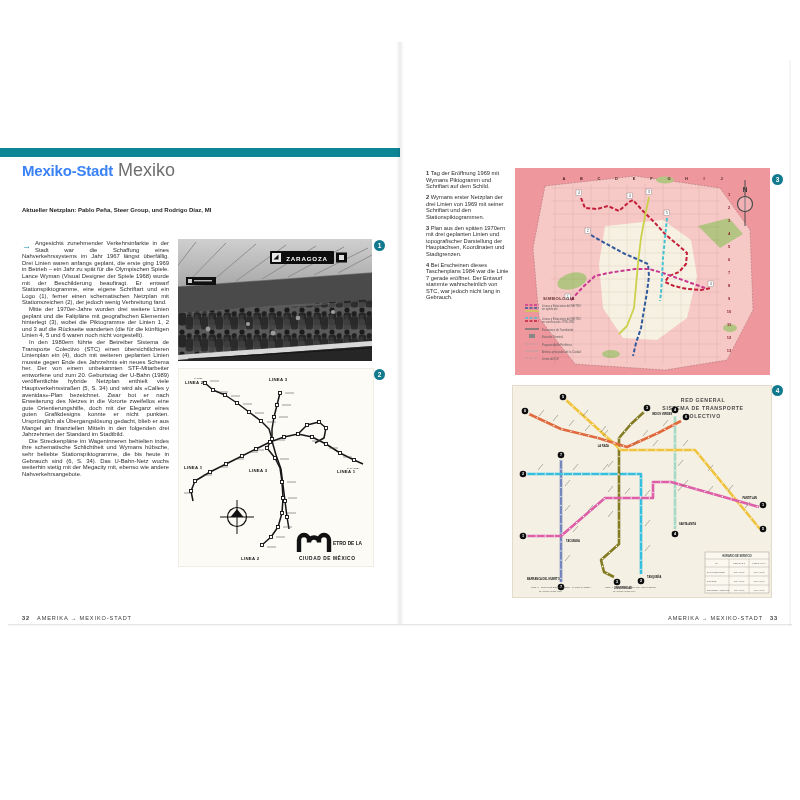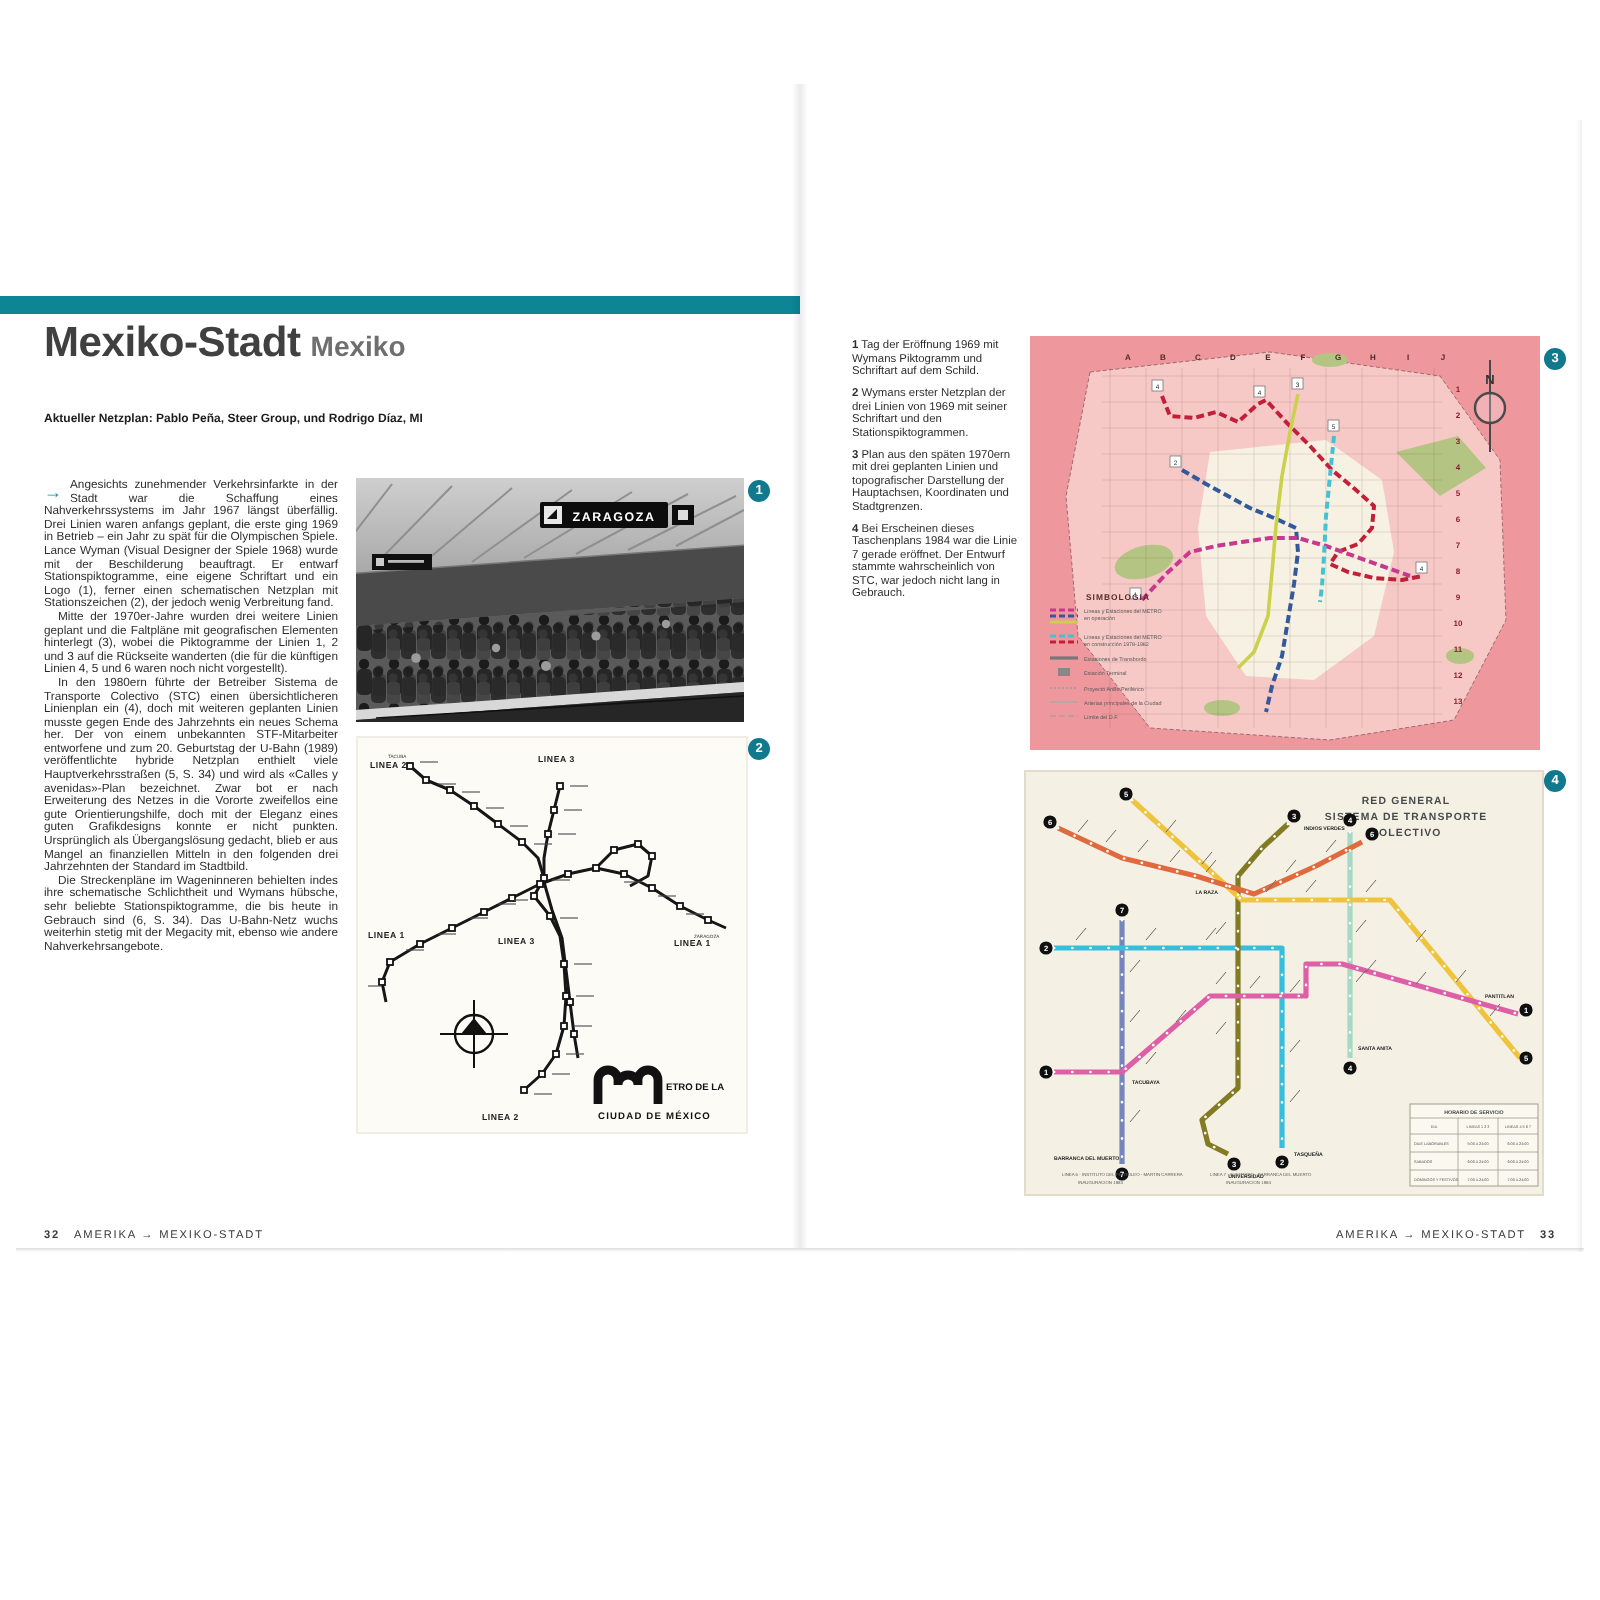--- a/index.html
+++ b/index.html
@@ -1,22 +1,22 @@
 <!DOCTYPE html>
 <html><head>
 <meta charset="utf-8">
 <style>
   html,body{margin:0;padding:0}
   body{width:800px;height:800px;position:relative;background:#ffffff;
        font-family:"Liberation Sans",sans-serif;color:#222;overflow:hidden}
   .abs{position:absolute}
   #tealbar{left:0;top:148px;width:400px;height:9px}
   #title{left:22px;top:160px;white-space:nowrap}
-  #title .main{font-size:21px;font-weight:800;letter-spacing:-0.2px;color:#404040}
-  #title .suffix{font-size:14px;color:#6f6f6f;margin-left:5px;font-weight:700}
+  #title .main{font-size:15px;font-weight:800;letter-spacing:-0.2px;color:#3b82f6}
+  #title .suffix{font-size:18px;color:#6f6f6f;margin-left:5px;font-weight:400}
   #credit{left:22px;top:207px;font-size:6px;font-weight:700;color:#1d1d1d}
   #bodycol{left:22px;top:240px;width:147px;font-size:5.9px;line-height:6.6px;
            text-align:justify;color:#2e2e2e}
   #bodycol p{margin:0}
   #bodycol p+p{text-indent:7px}
   .arrow{float:left;width:13px;color:#1b93a8;font-weight:700;font-size:9px;line-height:12px}
   .figbox{position:absolute;overflow:hidden}
   #fig1{left:178px;top:239px;width:194px;height:122px}
   #fig2{left:178px;top:368px;width:194px;height:197px;background:#fcfbf6;border:1px solid #efede6}
   #fig3{left:515px;top:168px;width:255px;height:207px}

